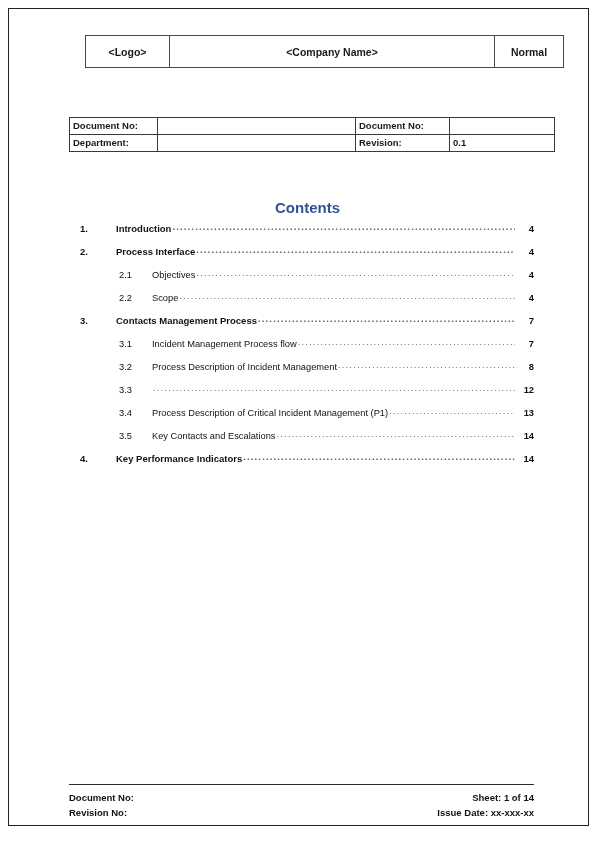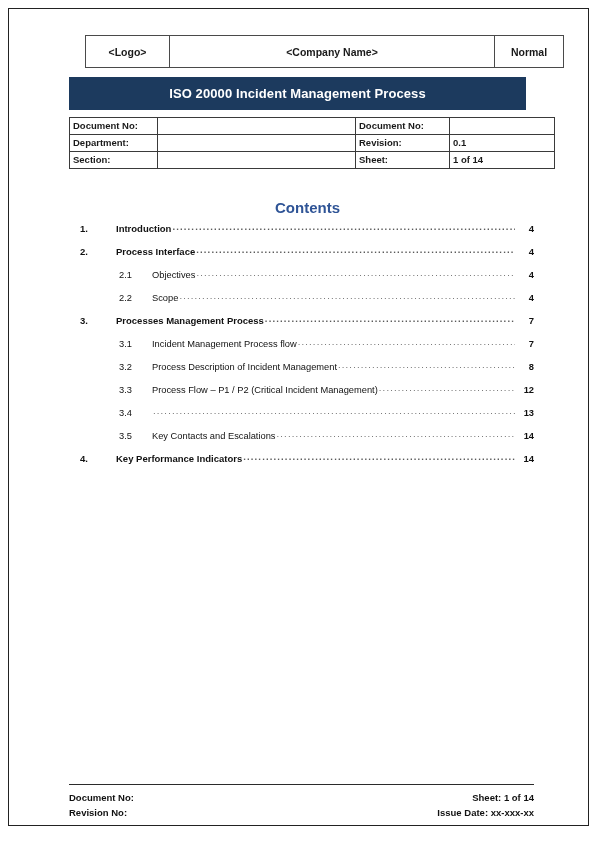--- a/index.html
+++ b/index.html
@@ -193,44 +193,35 @@
   <table id="header-table">
     <tbody>
       <tr>
         <td class="hdr-logo-cell">&lt;Logo&gt;</td>
         <td class="hdr-company-cell">&lt;Company Name&gt;</td>
         <td class="hdr-status-cell">Normal</td>
       </tr>
     </tbody>
   </table>
 
-  <div id="title-banner">
-    <span>ISO 20000 Incident Management Process</span>
-  </div>
 
   <table id="meta-table">
     <tbody>
       <tr>
         <td class="meta-lbl-a">Document No:</td>
         <td class="meta-val-a"></td>
         <td class="meta-lbl-b">Document No:</td>
         <td class="meta-val-b"></td>
       </tr>
       <tr>
         <td class="meta-lbl-a">Department:</td>
         <td class="meta-val-a"></td>
         <td class="meta-lbl-b">Revision:</td>
         <td class="meta-val-b">0.1</td>
       </tr>
-      <tr>
-        <td class="meta-lbl-a">Section:</td>
-        <td class="meta-val-a"></td>
-        <td class="meta-lbl-b">Sheet:</td>
-        <td class="meta-val-b">1 of 14</td>
-      </tr>
     </tbody>
   </table>
 
   <div id="contents-heading">Contents</div>
 
   <div id="toc">
       <div class="toc-row lvl1">
         <span class="toc-num">1.</span>
         <span class="toc-label">Introduction</span>
         <span class="toc-leader"></span>
@@ -249,44 +240,44 @@
         <span class="toc-page">4</span>
       </div>
       <div class="toc-row lvl2">
         <span class="toc-num">2.2</span>
         <span class="toc-label">Scope</span>
         <span class="toc-leader"></span>
         <span class="toc-page">4</span>
       </div>
       <div class="toc-row lvl1">
         <span class="toc-num">3.</span>
-        <span class="toc-label">Processes Management Process</span>
+        <span class="toc-label">Contacts Management Process</span>
         <span class="toc-leader"></span>
         <span class="toc-page">7</span>
       </div>
       <div class="toc-row lvl2">
         <span class="toc-num">3.1</span>
         <span class="toc-label">Incident Management Process flow</span>
         <span class="toc-leader"></span>
         <span class="toc-page">7</span>
       </div>
       <div class="toc-row lvl2">
         <span class="toc-num">3.2</span>
         <span class="toc-label">Process Description of Incident Management</span>
         <span class="toc-leader"></span>
         <span class="toc-page">8</span>
       </div>
       <div class="toc-row lvl2">
         <span class="toc-num">3.3</span>
-        <span class="toc-label">Process Flow – P1 / P2 (Critical Incident Management)</span>
         <span class="toc-leader"></span>
         <span class="toc-page">12</span>
       </div>
       <div class="toc-row lvl2">
         <span class="toc-num">3.4</span>
+        <span class="toc-label">Process Description of Critical Incident Management (P1)</span>
         <span class="toc-leader"></span>
         <span class="toc-page">13</span>
       </div>
       <div class="toc-row lvl2">
         <span class="toc-num">3.5</span>
         <span class="toc-label">Key Contacts and Escalations</span>
         <span class="toc-leader"></span>
         <span class="toc-page">14</span>
       </div>
       <div class="toc-row lvl1">

